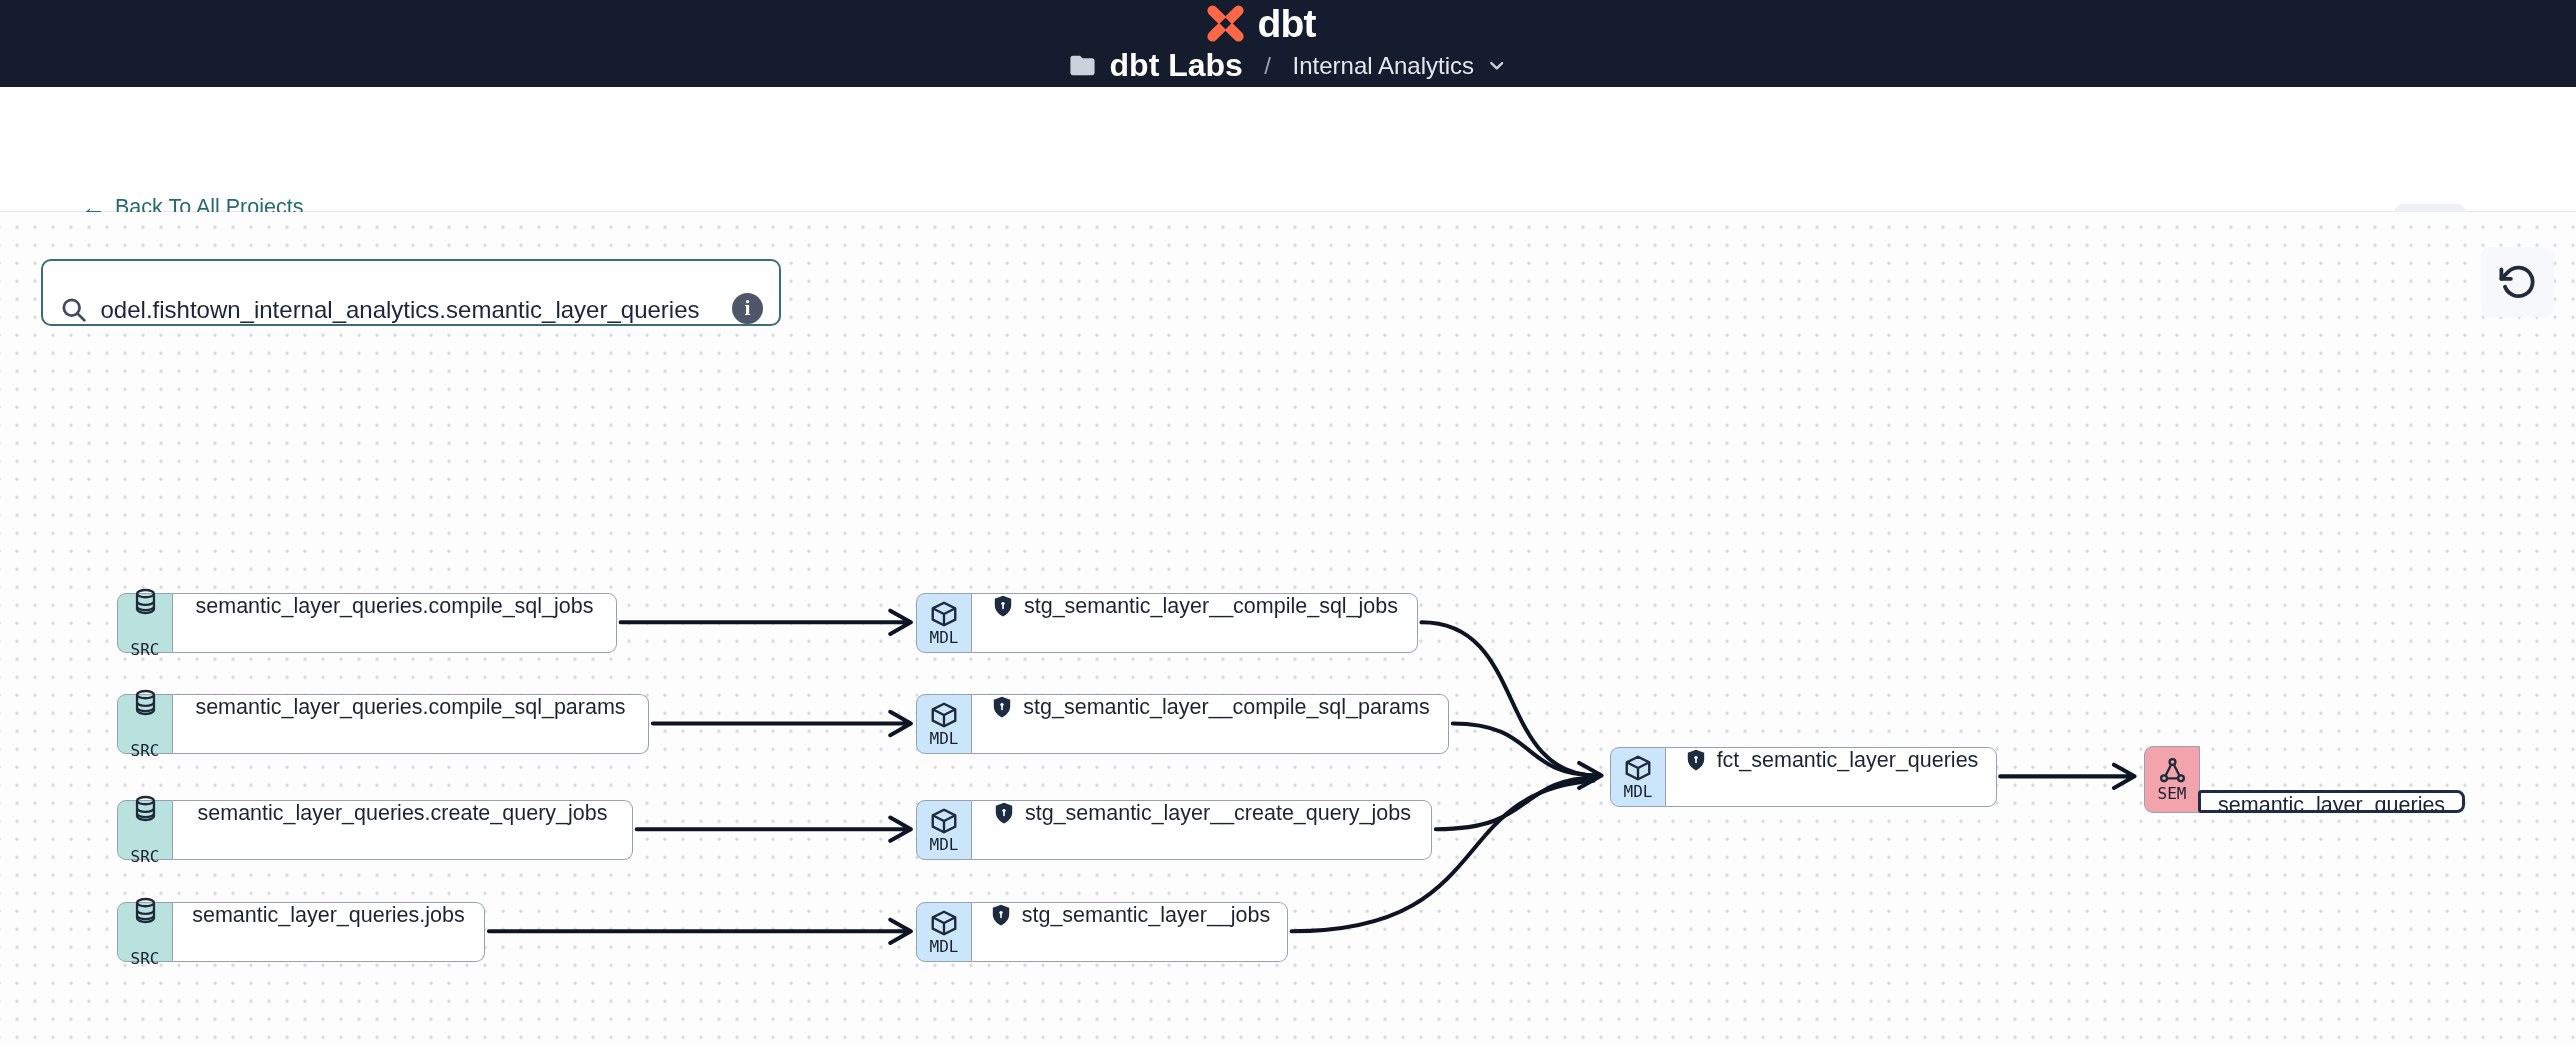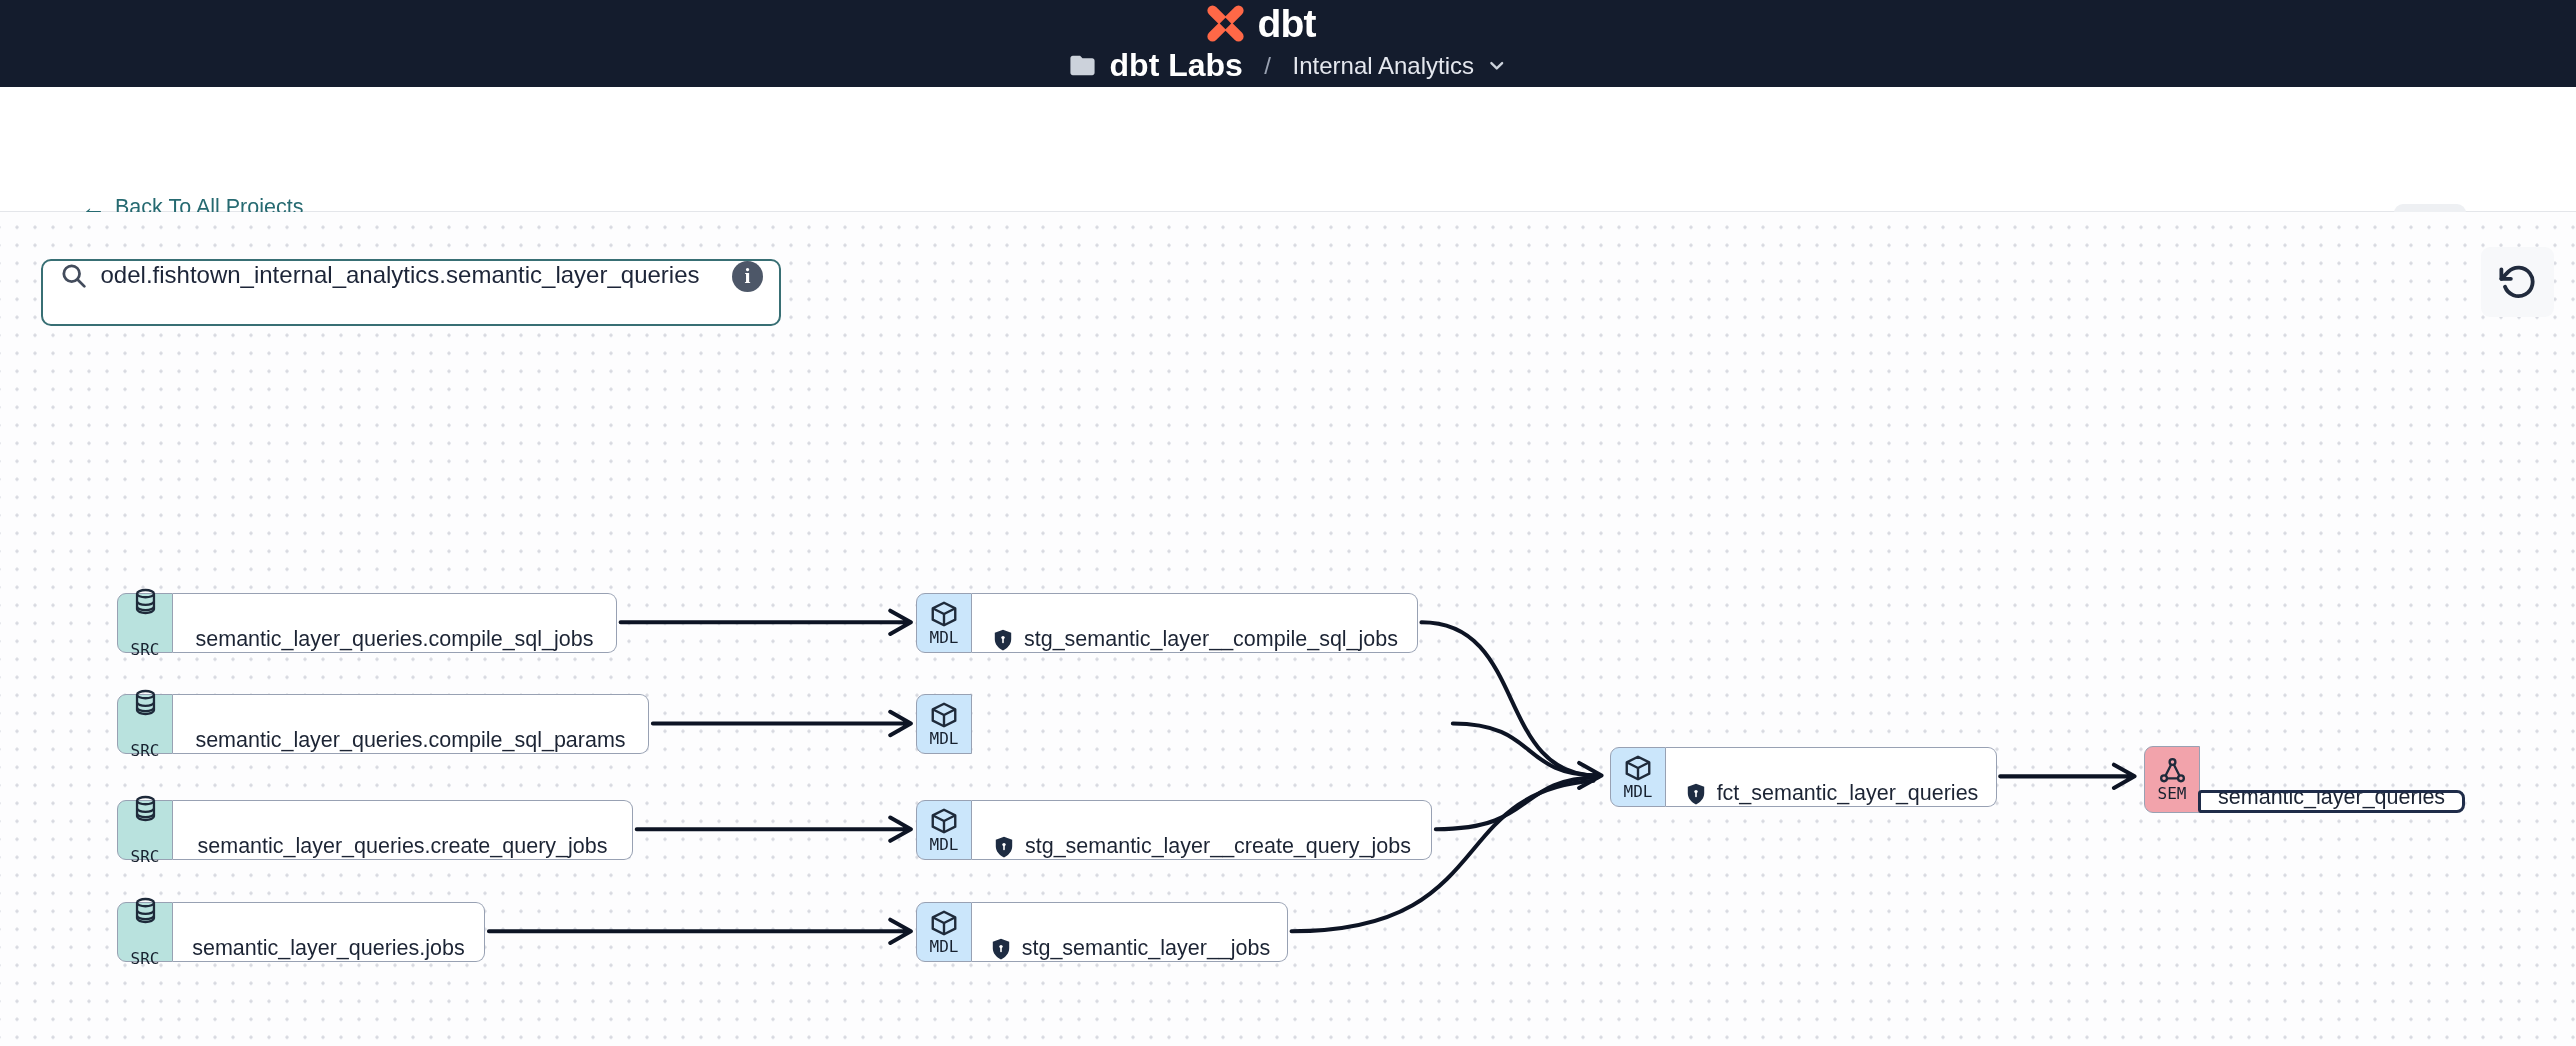--- a/index.html
+++ b/index.html
@@ -37,37 +37,37 @@
   .menu-btn{left:2474px;top:131px;width:54px;height:41px;background:transparent;}
 
   
   .canvas{position:absolute;left:0;top:212px;width:2576px;height:834px;background:#fdfdfe;
           background-image:radial-gradient(circle,#d7d9e0 1.5px,transparent 1.7px);
           background-size:18px 18px;background-position:8px 6.3px;}
   .edges-svg{position:absolute;left:0;top:0;width:2576px;height:834px;z-index:1;pointer-events:none;}
 
   .search-pill{position:absolute;left:41px;top:47px;width:740px;height:67px;z-index:3;
                background:#ffffff;border:2.7px solid #386f74;border-radius:10px;box-sizing:border-box;
-               display:flex;align-items:flex-start;padding:0 16px;cursor:text;}
+               display:flex;align-items:flex-end;padding:0 16px;cursor:text;}
   .search-text{margin-left:12.5px;font-size:24px;color:#1d2538;white-space:nowrap;overflow:hidden;
                text-decoration:underline dotted #e0604f 2.7px;text-underline-offset:7.2px;}
   .info-badge{margin-left:auto;width:31px;height:31px;border-radius:50%;background:#4d5768;flex:0 0 auto;
               color:#ffffff;font-family:"Liberation Serif",serif;font-weight:700;font-size:21.5px;
               display:flex;align-items:center;justify-content:center;cursor:pointer;}
   .reset-btn{position:absolute;left:2481px;top:35px;width:73px;height:70px;border-radius:9px;
              background:#f7f8fa;display:flex;align-items:center;justify-content:center;cursor:pointer;z-index:3;}
 
   
   .node{position:absolute;display:flex;align-items:stretch;z-index:2;cursor:pointer;}
   .node .badge{width:56px;flex:0 0 56px;border:1.8px solid #98a1b3;border-right-width:0.9px;
                border-radius:9px 0 0 9px;display:flex;flex-direction:column;align-items:center;
                justify-content:center;box-sizing:border-box;}
   .node .blabel{font-family:"DejaVu Sans Mono",monospace;font-size:16px;color:#17212f;margin-top:-0.9px;}
   .node .body{flex:1;background:#ffffff;border:1.8px solid #98a1b3;border-left:none;
-              border-radius:0 9px 9px 0;display:flex;align-items:flex-end;justify-content:center;
+              border-radius:0 9px 9px 0;display:flex;align-items:flex-start;justify-content:center;
               gap:9px;padding:0 10.8px;box-sizing:border-box;overflow:hidden;}
   .node .nlabel{font-size:21.5px;color:#1c2434;white-space:nowrap;}
   .node.source .badge{background:#b9e2de;gap:24px;}
   .node.model .badge{background:#cbe6fb;}
   .node.semantic .badge{background:#f2a3ab;border-radius:9px 0 0 9px;}
   .node.semantic .body{border:3.6px solid #1f2c49;border-left:3.6px solid #1f2c49;border-radius:3.6px 8px 8px 3.6px;margin-left:-1.8px;margin-top:44px;}
   .shield{display:flex;flex:0 0 auto;}
 </style>
 </head>
 <body>
@@ -270,20 +270,30 @@
           <div class="badge">
             <span style="display:flex;">
               <svg width="30" height="30" viewBox="0 0 24 24" fill="none" stroke="#1e2a3a" stroke-width="1.9" stroke-linejoin="round">
                 <path d="M21 16.5v-9L12 3 3 7.5v9L12 21l9-4.5z"></path>
                 <path d="M3.3 7.6 12 12l8.7-4.4"></path>
                 <path d="M12 21V12"></path>
               </svg>
             </span>
             <span class="blabel">MDL</span>
           </div>
+          <div class="body">
+            <span class="shield">
+              <svg width="24" height="24" viewBox="0 0 24 24">
+                <path d="M12 1.8l8.2 3v6.4c0 5.2-3.5 8.6-8.2 11.4-4.7-2.8-8.2-6.2-8.2-11.4V4.8l8.2-3z" fill="#1e2c42"></path>
+                <circle cx="12" cy="9.6" r="1.7" fill="#fff"></circle>
+                <rect x="11.2" y="10.6" width="1.6" height="4.6" rx="0.8" fill="#fff"></rect>
+              </svg>
+            </span>
+            <span class="nlabel">stg_semantic_layer__compile_sql_params</span>
+          </div>
         </div>
         <div class="node model" style="left: 916px; top: 588px; width: 516px; height: 60px;">
           <div class="badge">
             <span style="display:flex;">
               <svg width="30" height="30" viewBox="0 0 24 24" fill="none" stroke="#1e2a3a" stroke-width="1.9" stroke-linejoin="round">
                 <path d="M21 16.5v-9L12 3 3 7.5v9L12 21l9-4.5z"></path>
                 <path d="M3.3 7.6 12 12l8.7-4.4"></path>
                 <path d="M12 21V12"></path>
               </svg>
             </span>

